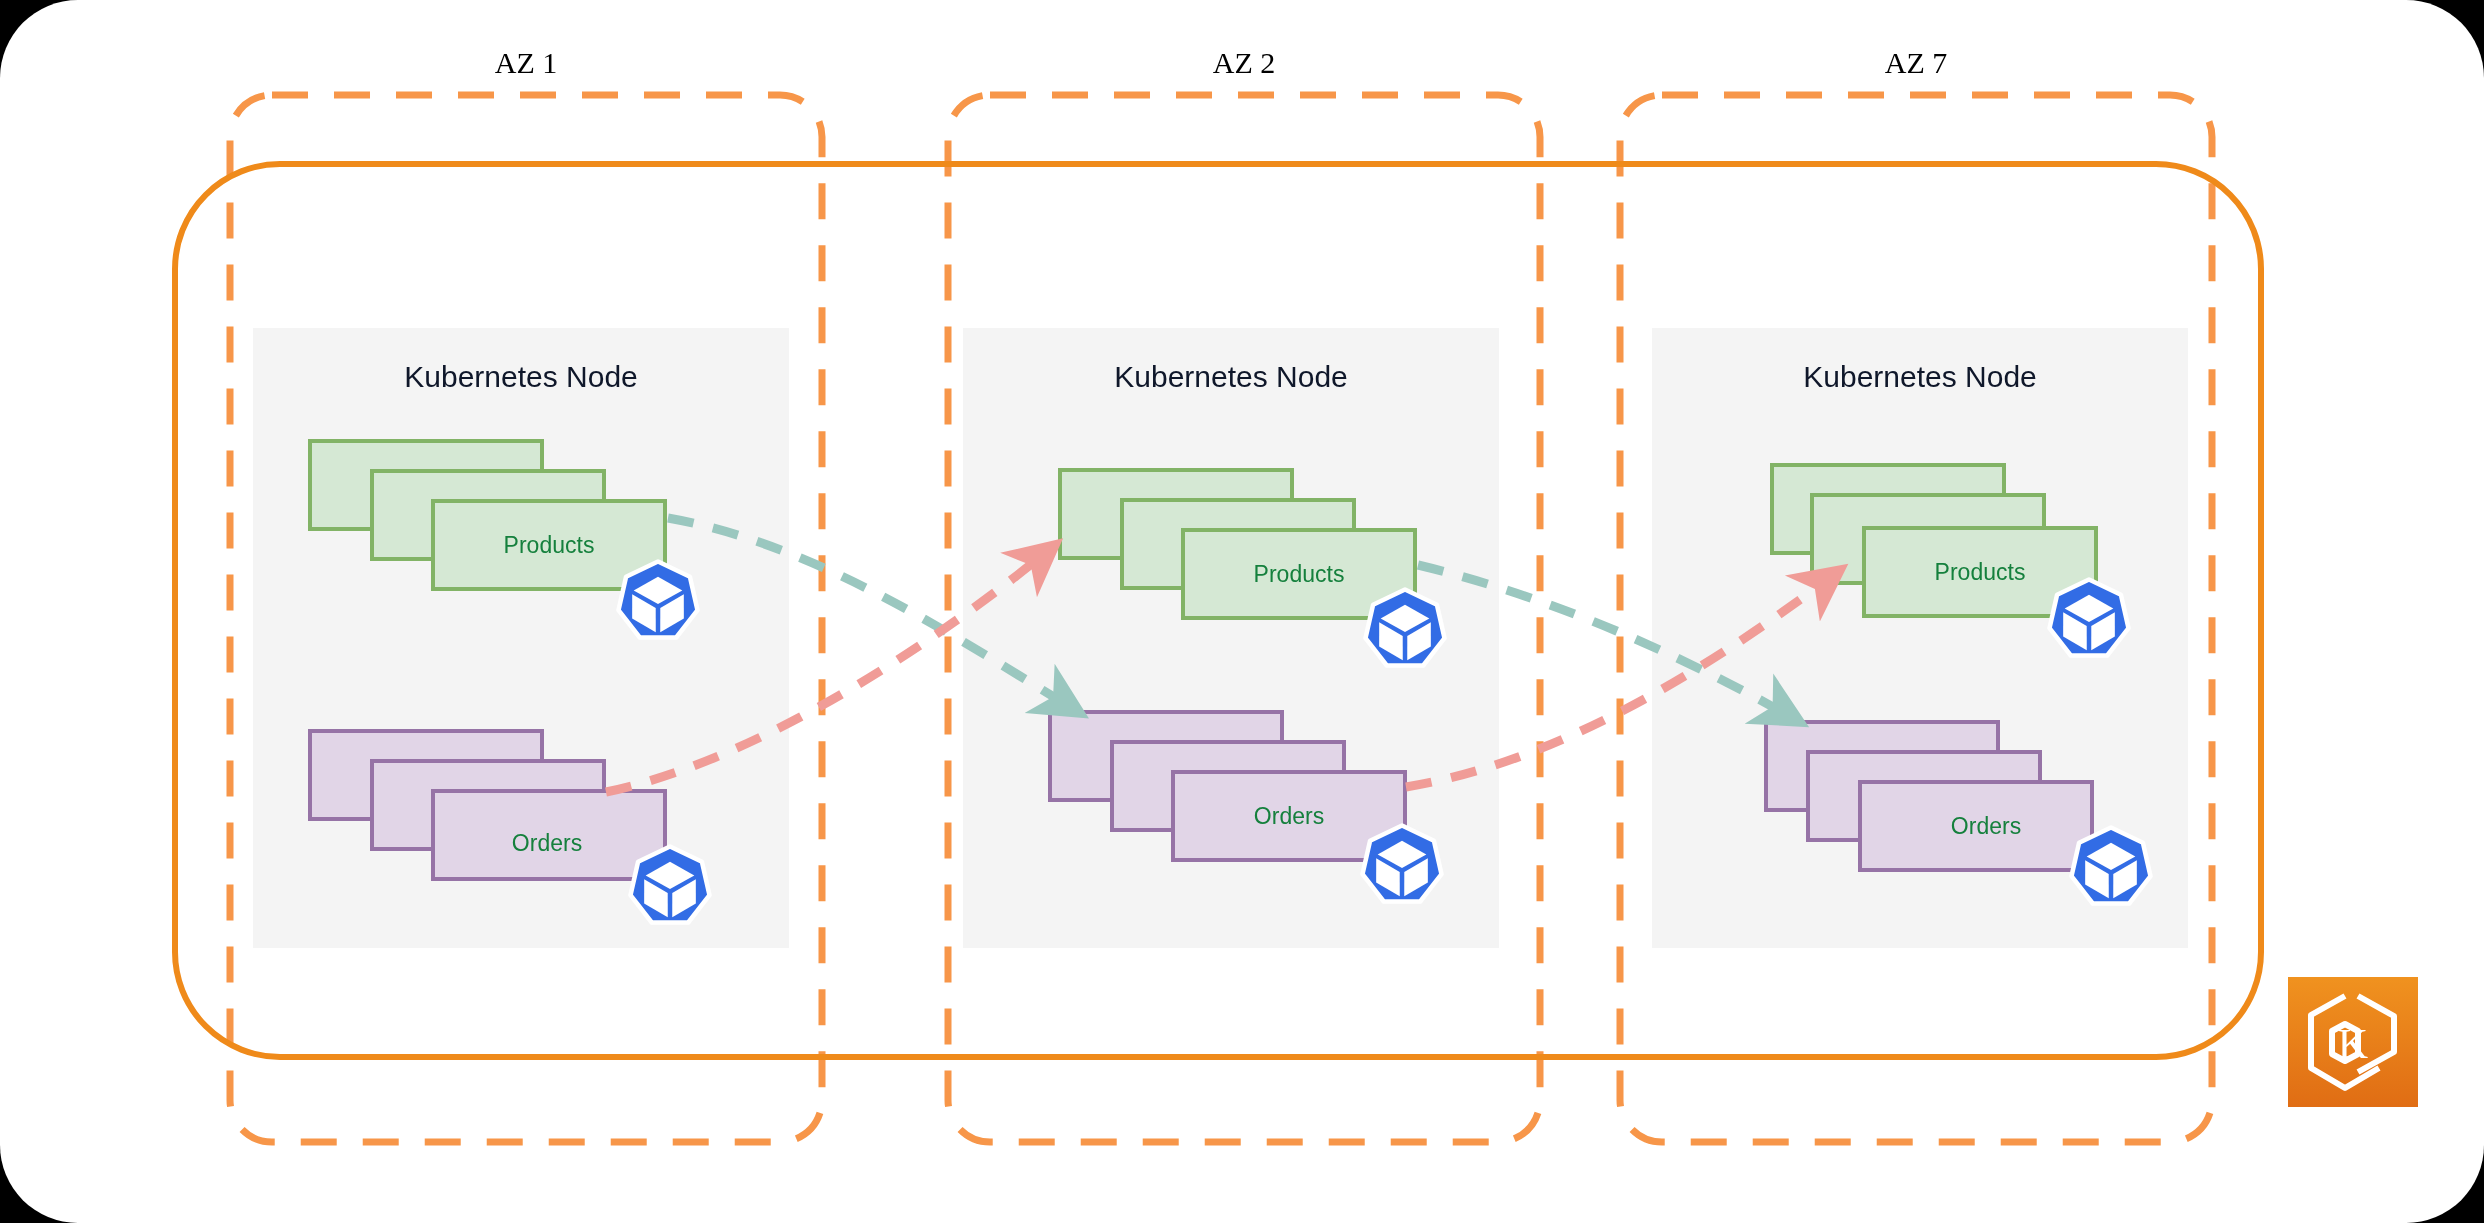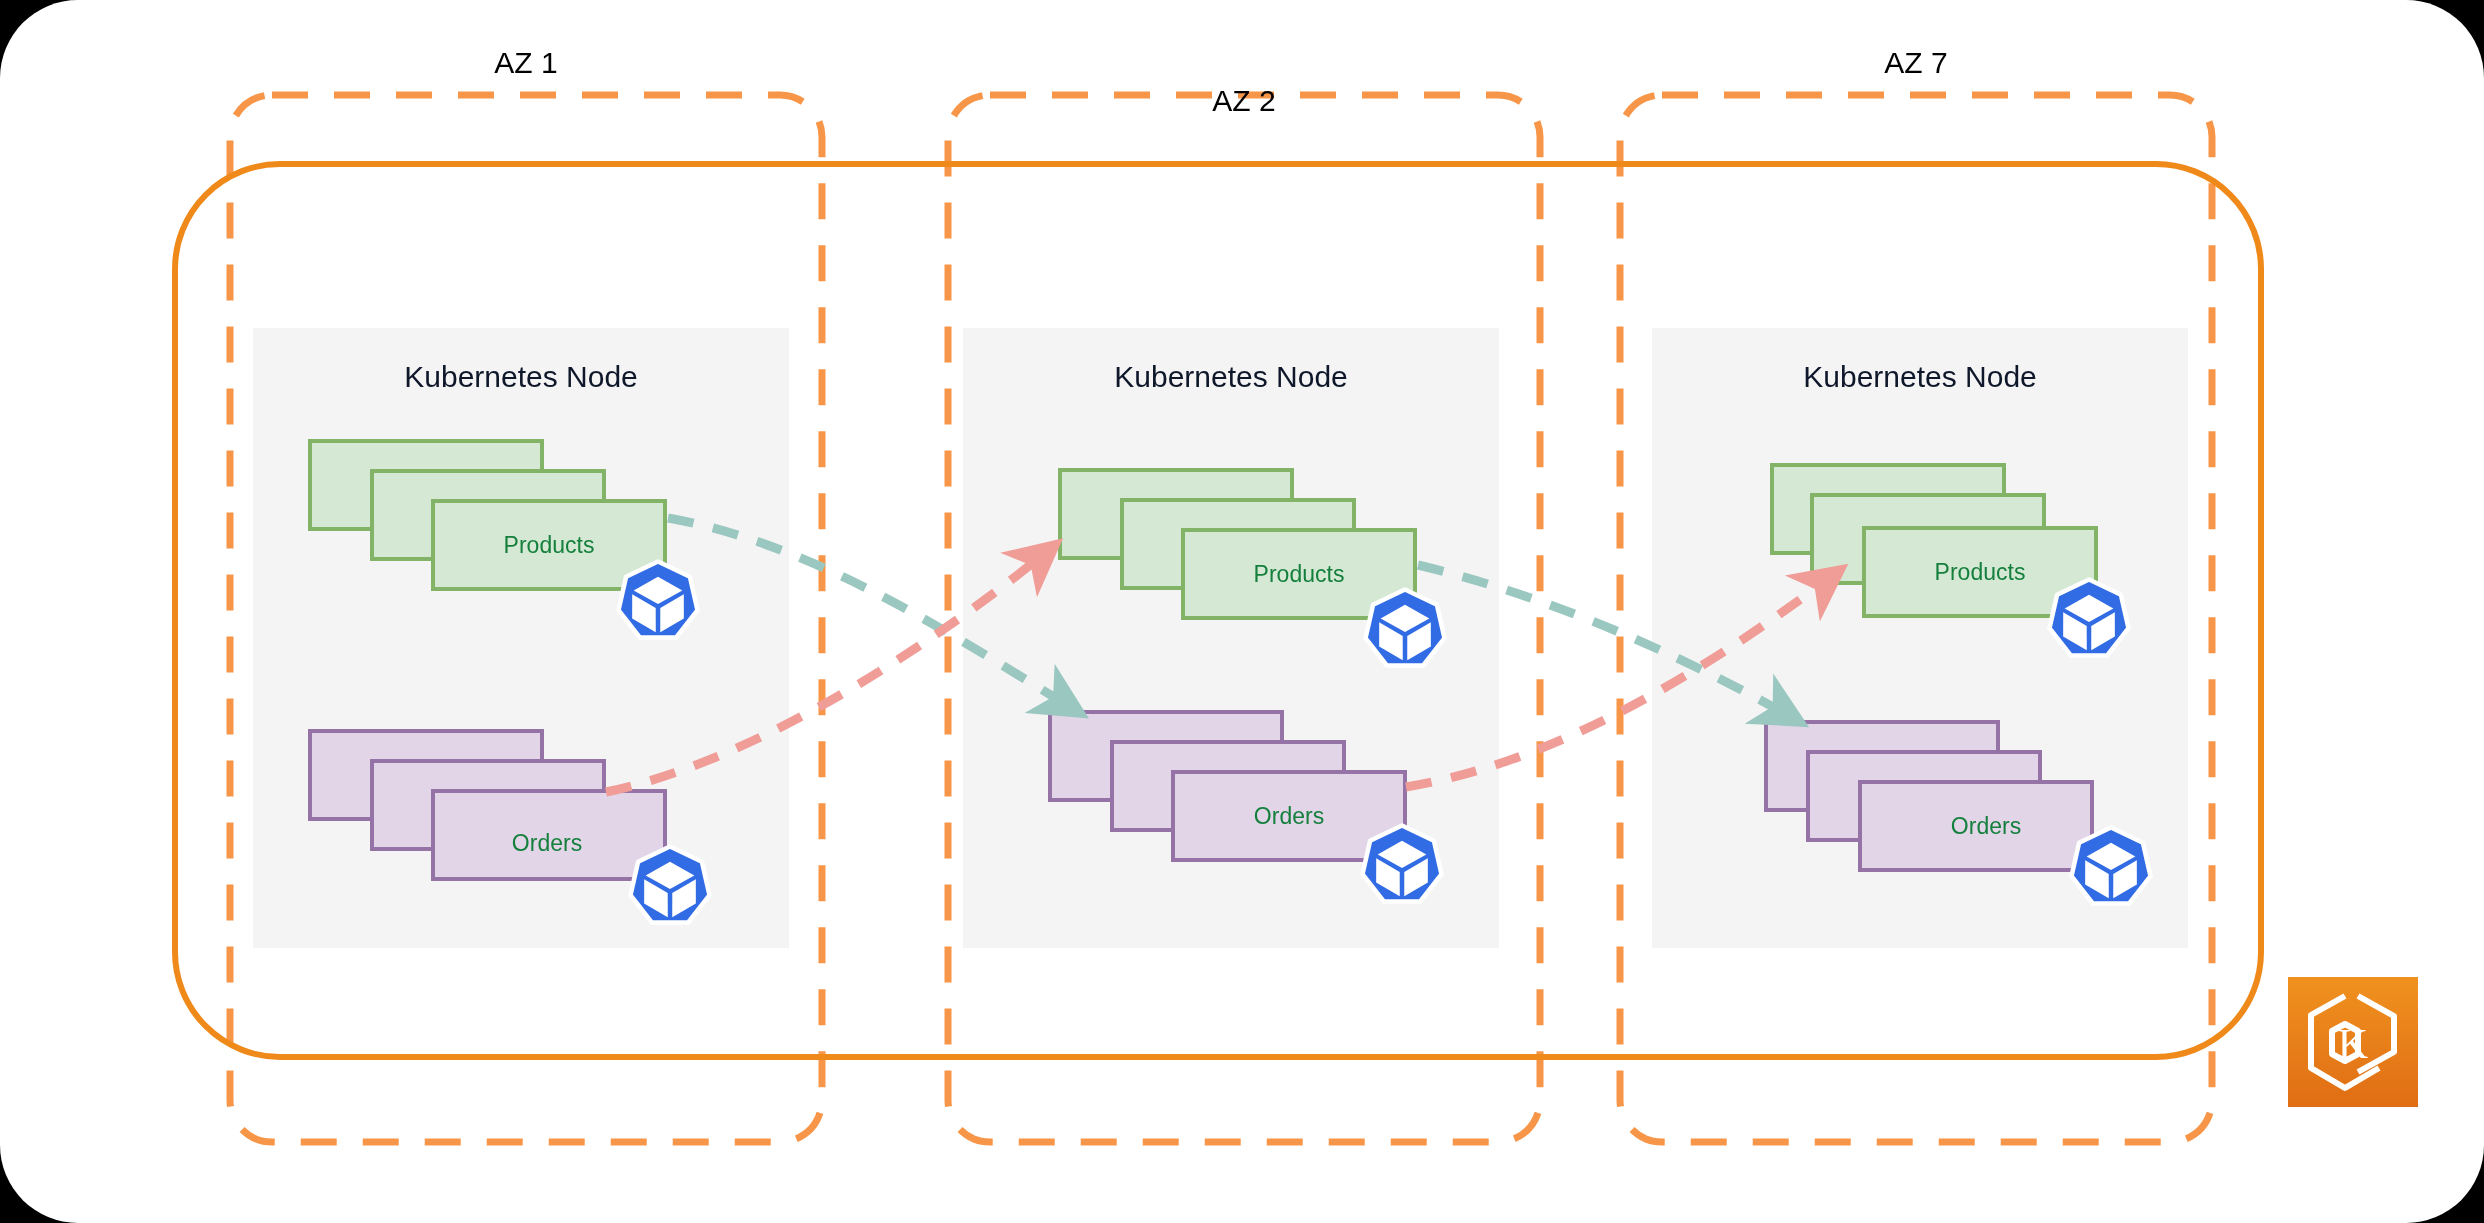--- a/index.html
+++ b/index.html
@@ -33,20 +33,21 @@
     height: 1223px;
   }
   
   .az-label {
     position: absolute;
     font-size: 30px;
     color: #000000;
     text-align: center;
     white-space: nowrap;
     transform: translateX(-50%);
+    font-family: Liberation Serif, serif;
   }
   
   .node-title {
     position: absolute;
     font-size: 30px;
     color: #0f172a;
     text-align: center;
     white-space: nowrap;
     transform: translateX(-50%);
   }
@@ -188,21 +189,21 @@
         <g fill="none" stroke="#ffffff" stroke-width="6" stroke-linejoin="round">
           <path d="M 2345 996 L 2311 1015 L 2311 1068 L 2345 1088 L 2379 1068"></path>
           <path d="M 2358 996 L 2394 1016 L 2394 1052 L 2358 1072"></path>
           <path d="M 2345 1024 L 2332 1031 L 2332 1054 L 2345 1061 L 2358 1054 L 2358 1031 Z"></path>
         </g>
         <text x="2353" y="1058" font-family="Liberation Serif, serif" font-size="42" fill="#ffffff" text-anchor="middle">K</text>
       </g>
     </svg>
 
     <div class="az-label" style="left:526px; top:46px;">AZ 1</div>
-    <div class="az-label" style="left:1244px; top:46px;margin-top:38px;">AZ 2</div>
+    <div class="az-label" style="left:1244px; top:46px;">AZ 2</div>
     <div class="az-label" style="left:1916px; top:46px;">AZ 7</div>
 
     <div class="node-title" style="left:521px; top:360px;">Kubernetes Node</div>
     <div class="node-title" style="left:1231px; top:360px;">Kubernetes Node</div>
     <div class="node-title" style="left:1920px; top:360px;">Kubernetes Node</div>
 
     <div class="pod-label" style="left:549px; top:545px;">Products</div>
     <div class="pod-label" style="left:547px; top:843px;">Orders</div>
 
     <div class="pod-label" style="left:1299px; top:574px;">Products</div>

